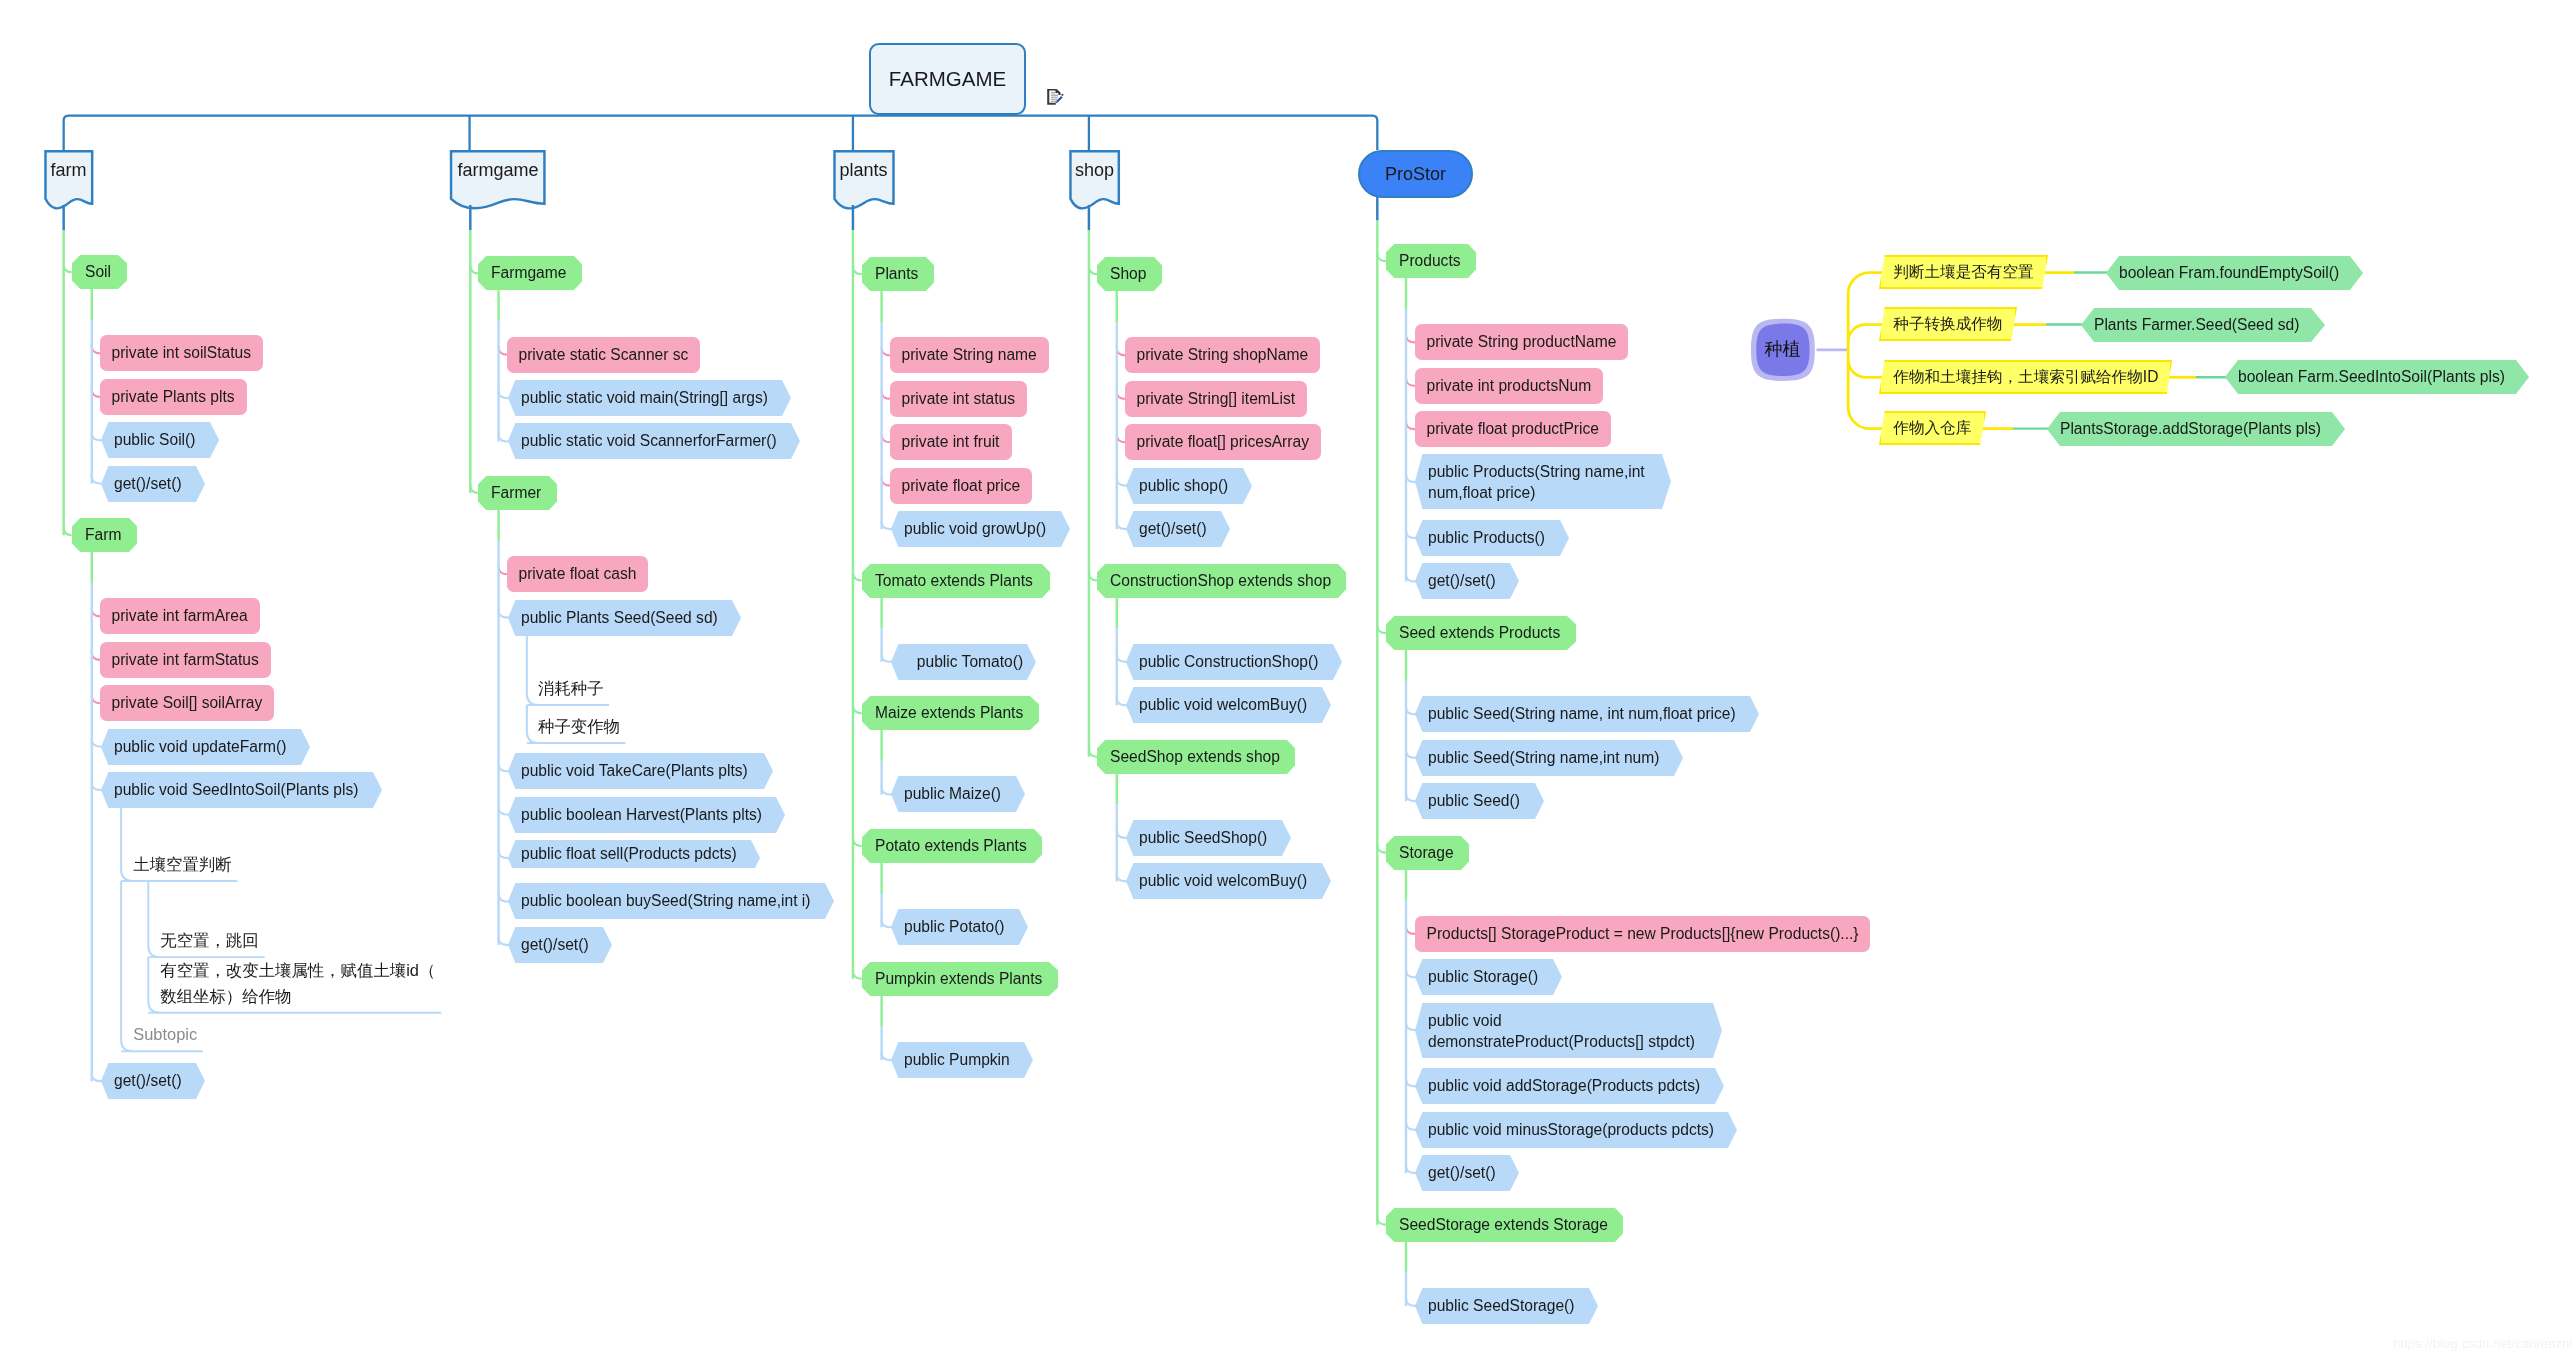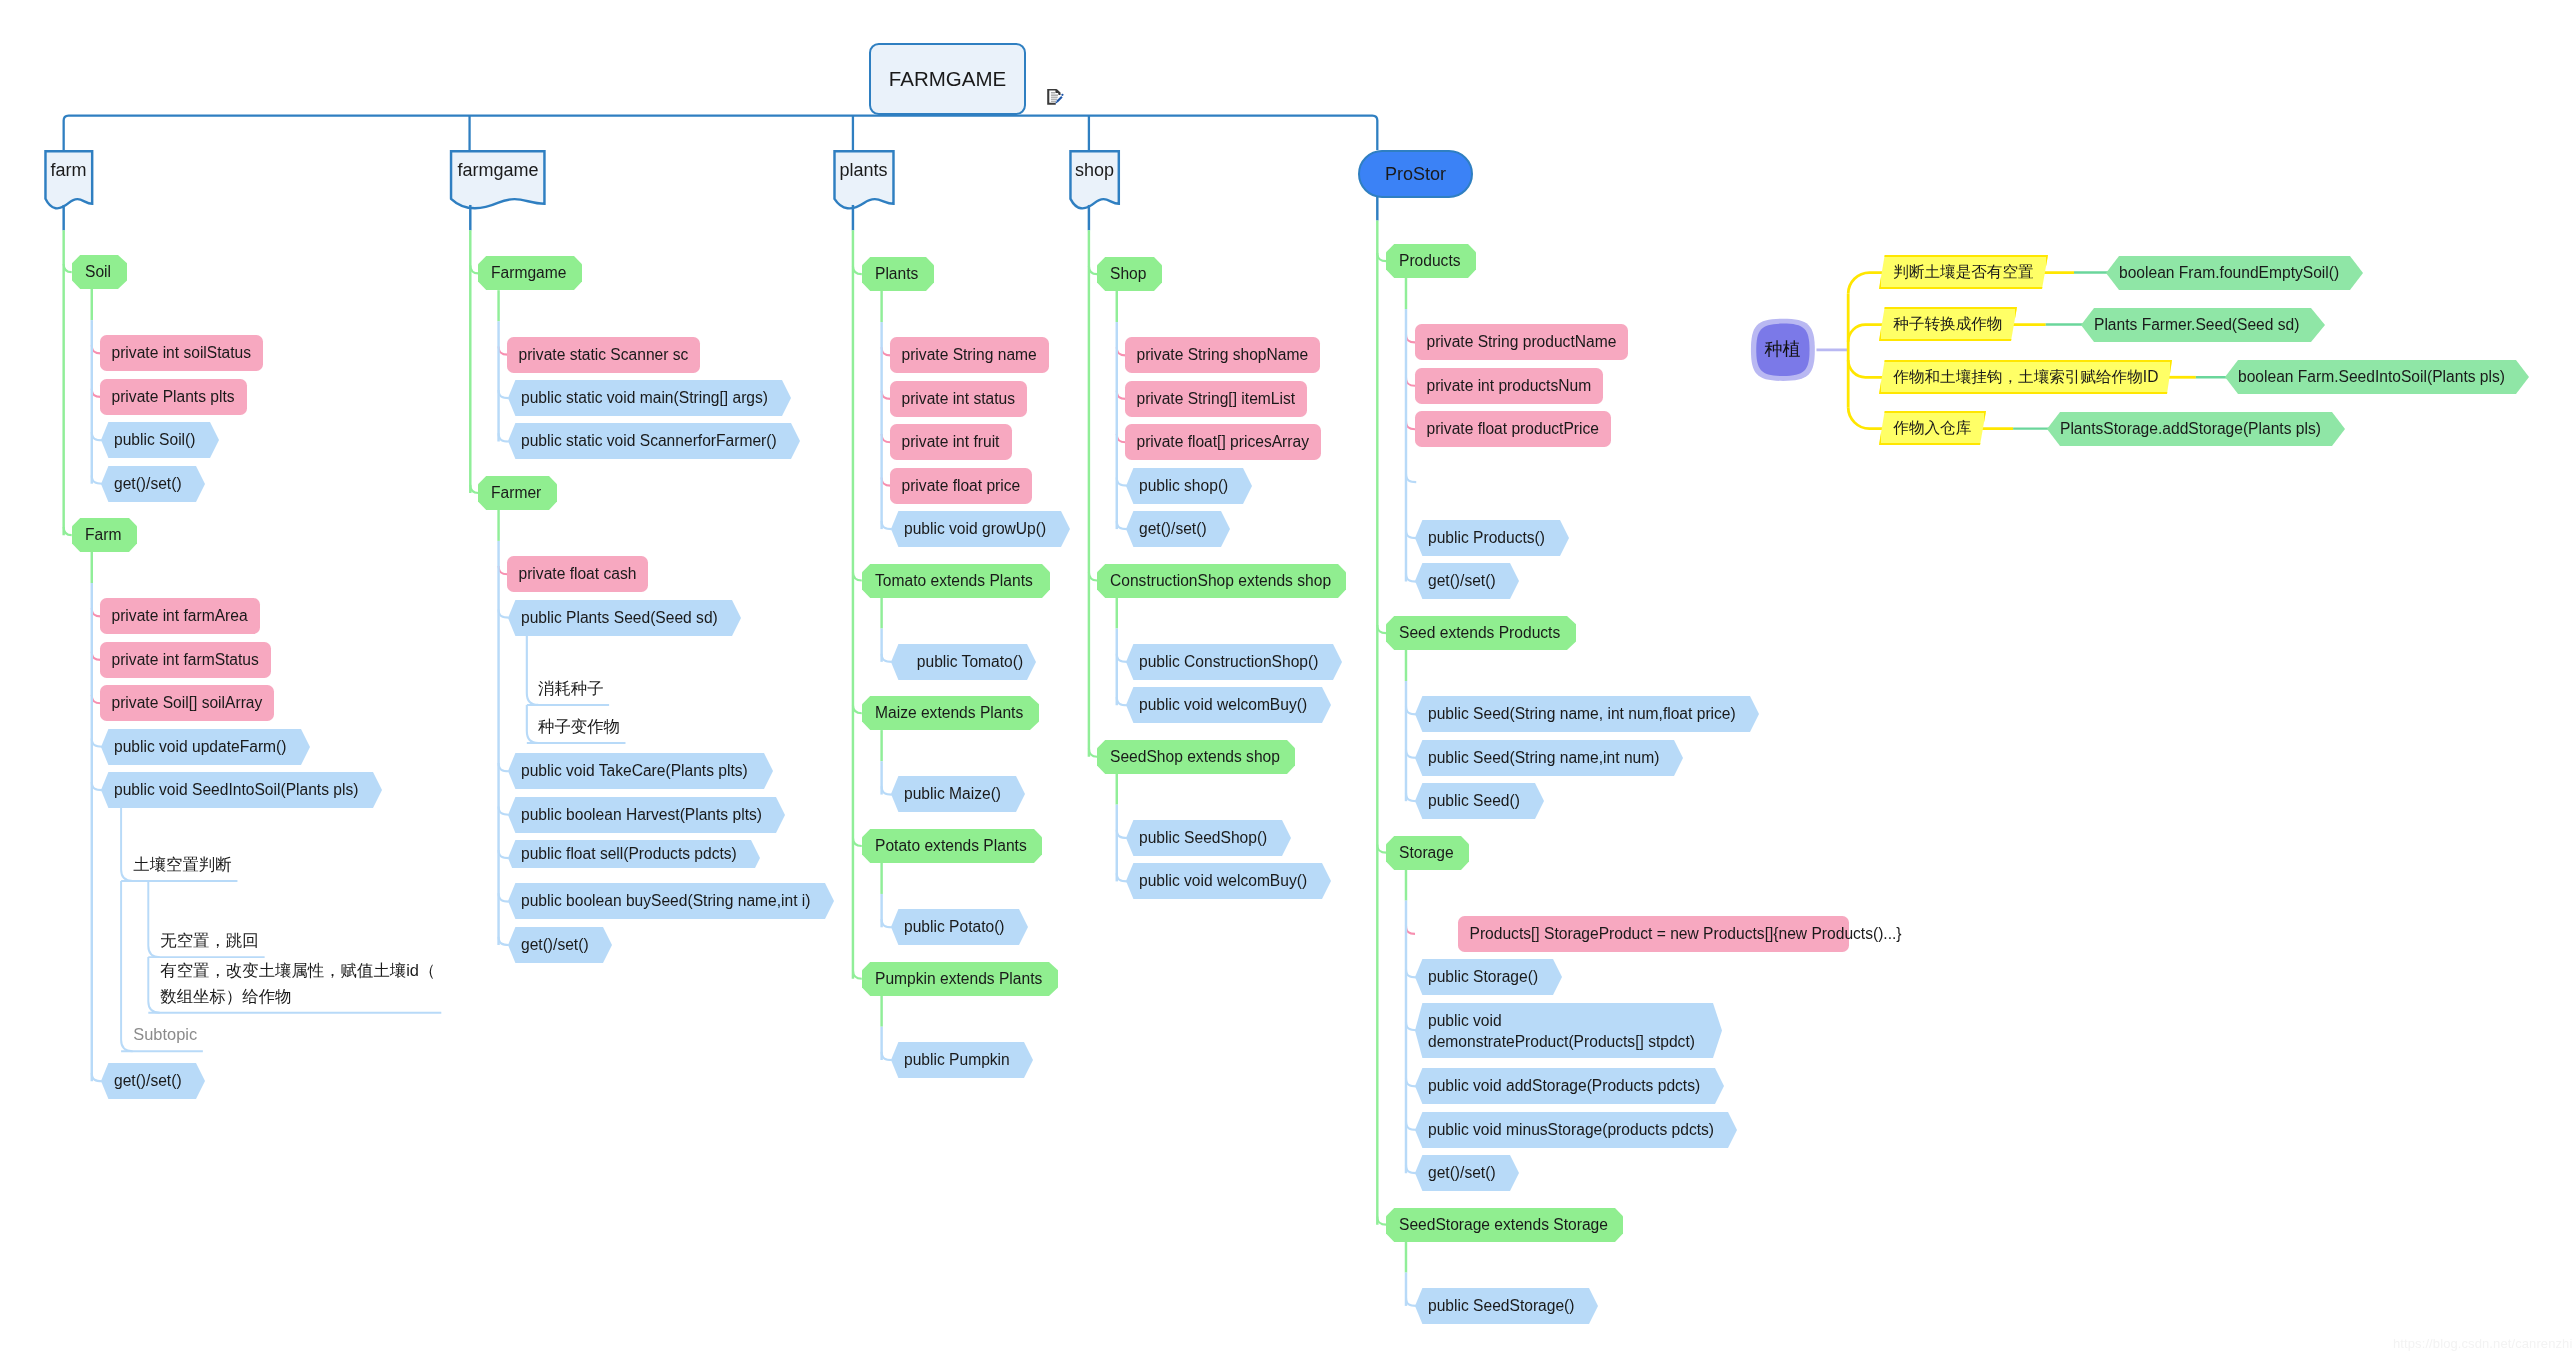--- a/index.html
+++ b/index.html
@@ -377,20 +377,24 @@
     </div>
 <div class="node fld" style="left:1415px;top:324px;width:213px;height:36px;">
       <span class="lbl">private String productName</span>
     </div>
 <div class="node fld" style="left:1415px;top:368px;width:188px;height:36px;">
       <span class="lbl">private int productsNum</span>
     </div>
 <div class="node fld" style="left:1415px;top:411px;width:196px;height:36px;">
       <span class="lbl">private float productPrice</span>
     </div>
+<div class="node mth" style="left:1415px;top:454px;width:256px;height:55px;clip-path:polygon(7.4px 0,247px 0,256px 27.4px,247px 55px,7.4px 55px,0 27.4px);line-height:21px;">
+      <span class="lbl" style="white-space:pre-line;line-height:21px">public Products(String name,int
+num,float price)</span>
+    </div>
 <div class="node mth" style="left:1415px;top:520px;width:154px;height:36px;clip-path:polygon(7.4px 0,145px 0,154px 18px,145px 36px,7.4px 36px,0 18px);">
       <span class="lbl">public Products()</span>
     </div>
 <div class="node mth" style="left:1415px;top:563px;width:104px;height:36px;clip-path:polygon(7.4px 0,95px 0,104px 18px,95px 36px,7.4px 36px,0 18px);">
       <span class="lbl">get()/set()</span>
     </div>
 <div class="node cls" style="left:1386px;top:616px;width:190px;height:34px;clip-path:polygon(8.2px 0,181px 0,190px 8.2px,190px 25.4px,181px 34px,8.2px 34px,0 25.4px,0 8.2px);">
       <span class="lbl">Seed extends Products</span>
     </div>
 <div class="node mth" style="left:1415px;top:696px;width:344px;height:36px;clip-path:polygon(7.4px 0,335px 0,344px 18px,335px 36px,7.4px 36px,0 18px);">
@@ -398,21 +402,21 @@
     </div>
 <div class="node mth" style="left:1415px;top:740px;width:268px;height:36px;clip-path:polygon(7.4px 0,259px 0,268px 18px,259px 36px,7.4px 36px,0 18px);">
       <span class="lbl">public Seed(String name,int num)</span>
     </div>
 <div class="node mth" style="left:1415px;top:783px;width:129px;height:36px;clip-path:polygon(7.4px 0,120px 0,129px 18px,120px 36px,7.4px 36px,0 18px);">
       <span class="lbl">public Seed()</span>
     </div>
 <div class="node cls" style="left:1386px;top:836px;width:83px;height:34px;clip-path:polygon(8.2px 0,75px 0,83px 8.2px,83px 25.4px,75px 34px,8.2px 34px,0 25.4px,0 8.2px);">
       <span class="lbl">Storage</span>
     </div>
-<div class="node fld" style="left:1458px;top:916px;width:391px;height:36px;">
+<div class="node fld" style="left:1415px;top:916px;width:455px;height:36px;">
       <span class="lbl">Products[] StorageProduct = new Products[]{new Products()...}</span>
     </div>
 <div class="node mth" style="left:1415px;top:959px;width:147px;height:36px;clip-path:polygon(7.4px 0,138px 0,147px 18px,138px 36px,7.4px 36px,0 18px);">
       <span class="lbl">public Storage()</span>
     </div>
 <div class="node mth" style="left:1415px;top:1003px;width:307px;height:55px;clip-path:polygon(7.4px 0,298px 0,307px 27.4px,298px 55px,7.4px 55px,0 27.4px);line-height:21px;">
       <span class="lbl" style="white-space:pre-line;line-height:21px">public void
 demonstrateProduct(Products[] stpdct)</span>
     </div>
 <div class="node mth" style="left:1415px;top:1068px;width:309px;height:36px;clip-path:polygon(7.4px 0,300px 0,309px 18px,300px 36px,7.4px 36px,0 18px);">

